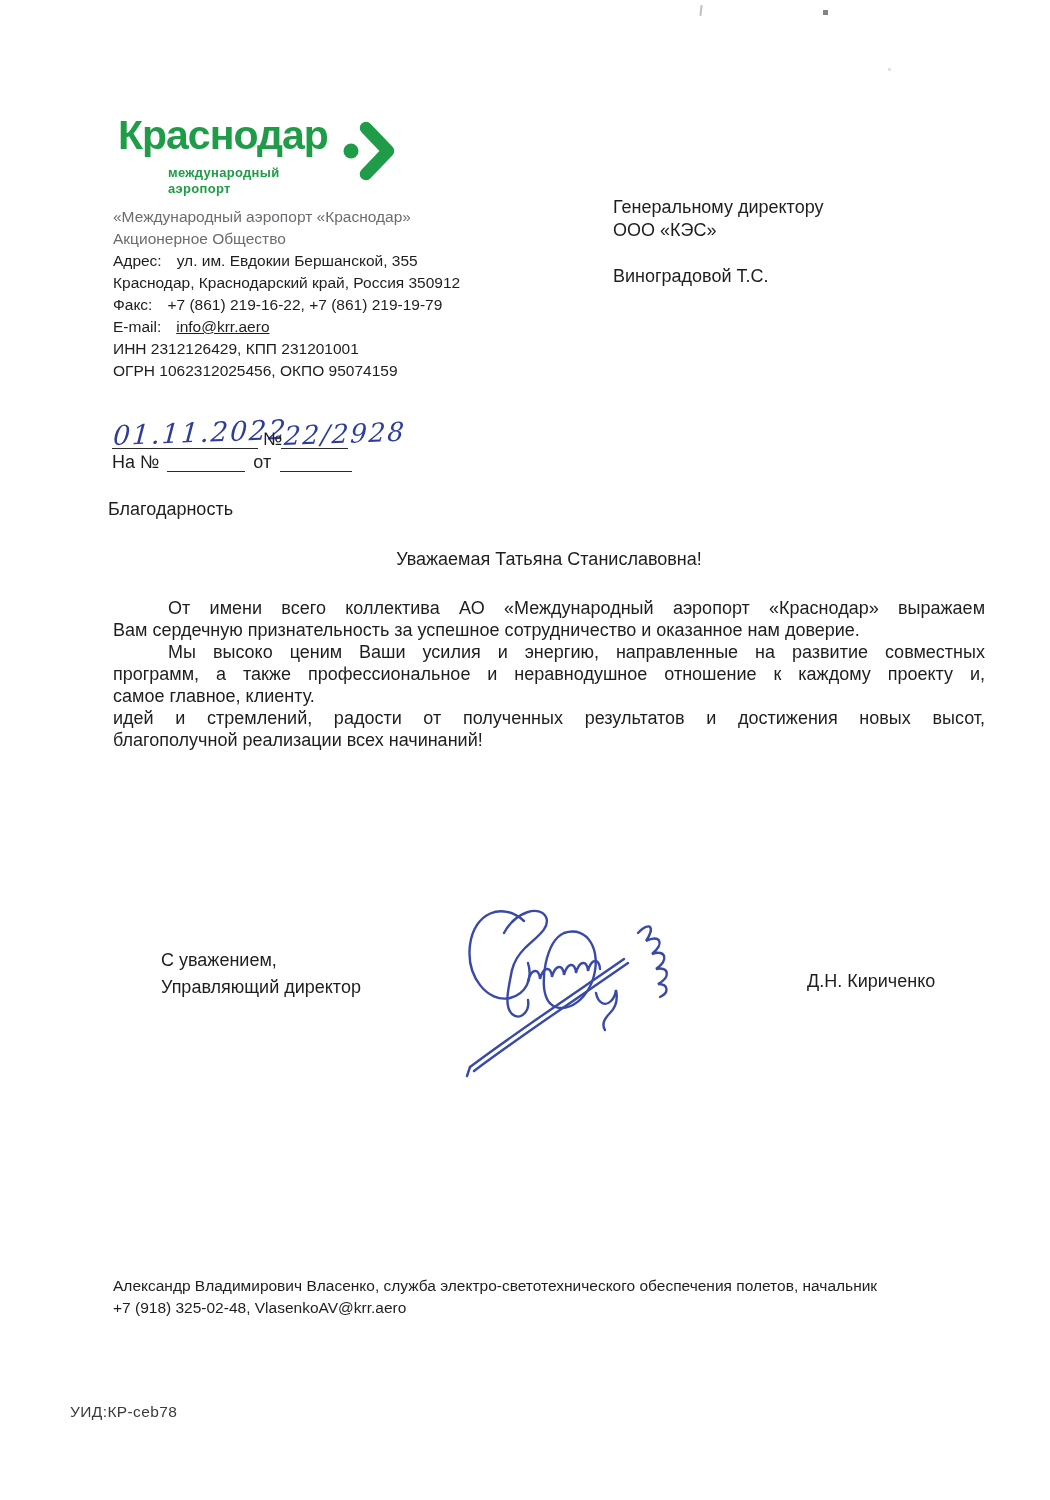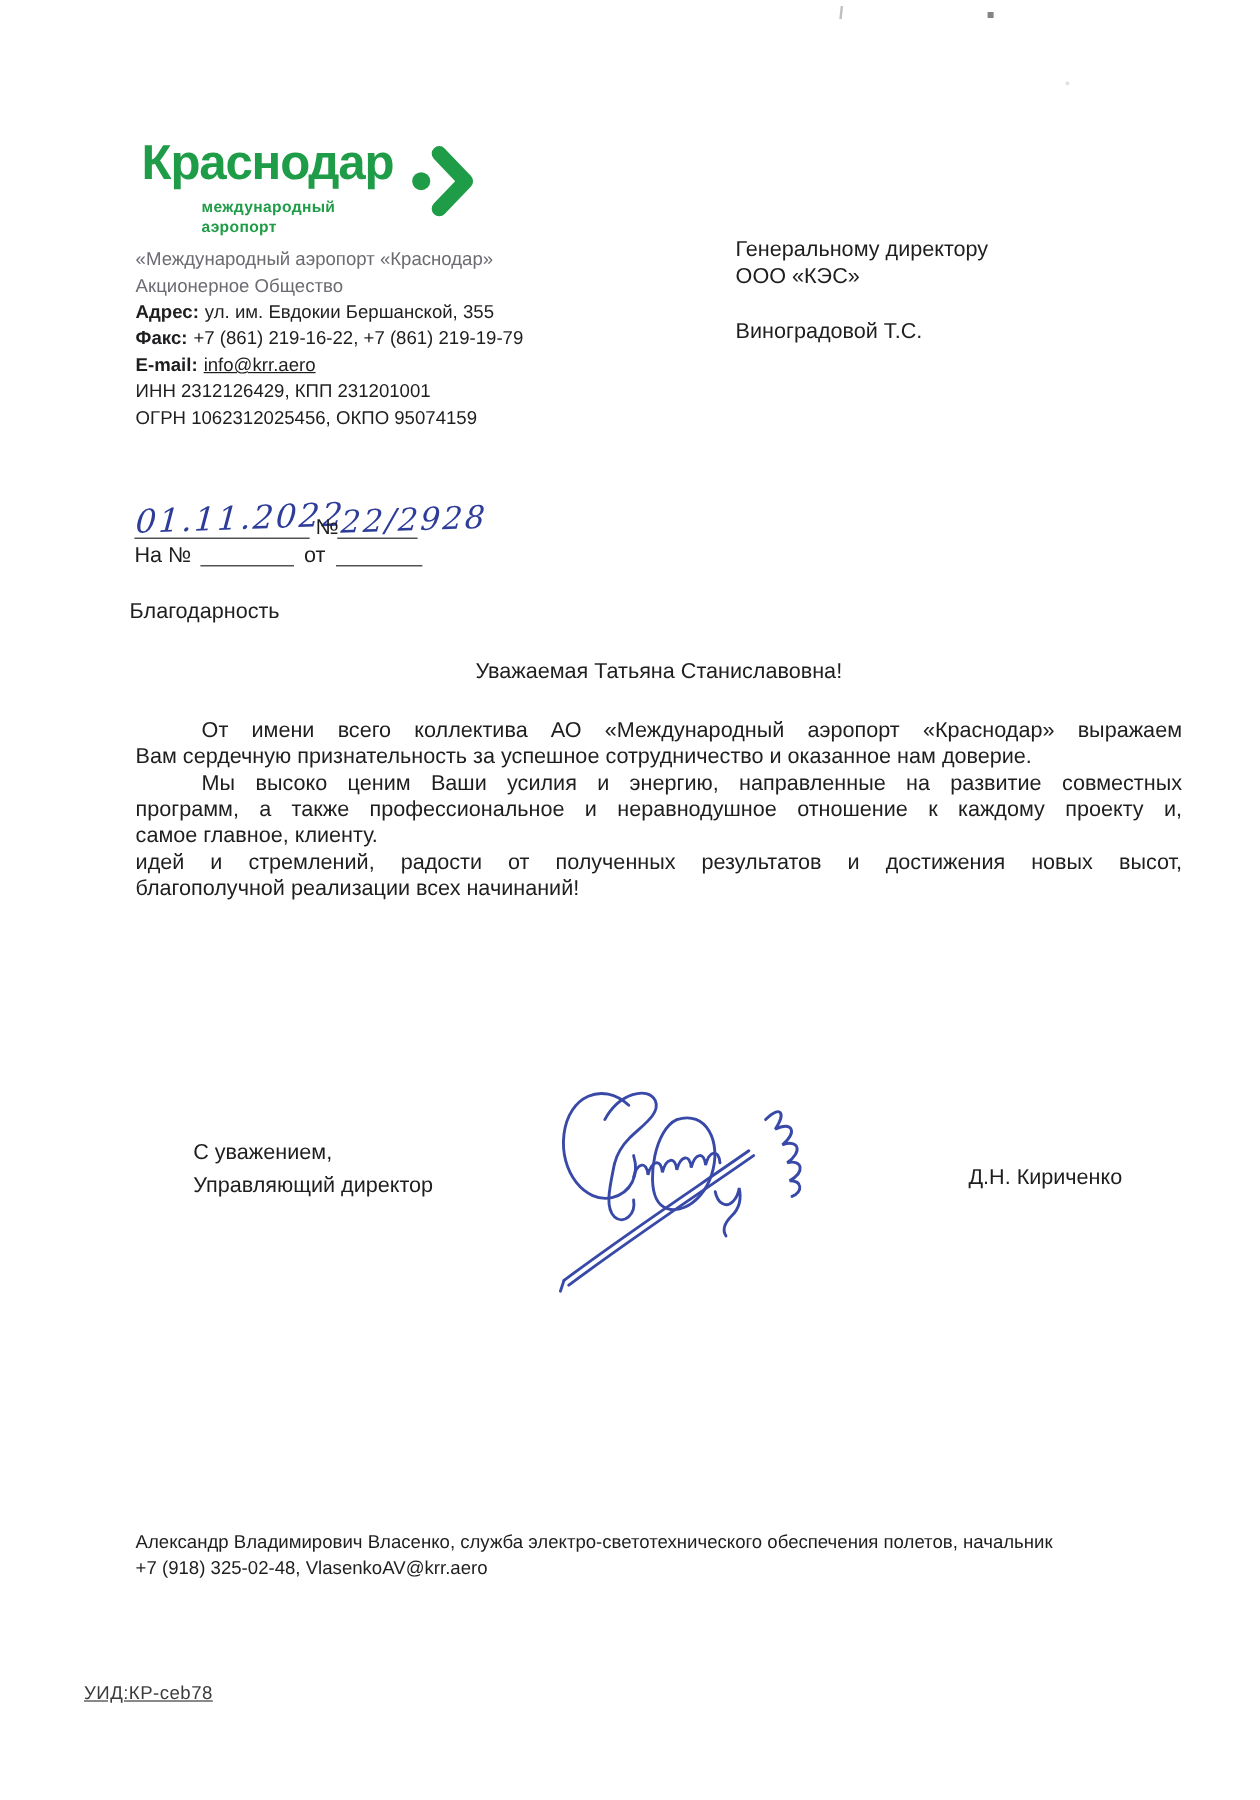--- a/index.html
+++ b/index.html
@@ -13,21 +13,21 @@
     letter-spacing:-1px;color:#1f9c47;
   }
   .logo-arrow{position:absolute;left:332px;top:116px;}
   .logo-sub{
     position:absolute;left:168px;top:165px;width:132px;
     font-size:13px;line-height:16px;font-weight:bold;color:#1f9c47;letter-spacing:.3px;
   }
   
   .sender{position:absolute;left:113px;top:206px;font-size:15.5px;line-height:22px;white-space:nowrap;}
   .sender .muted{color:#6b6b72;}
-  .sender .lbl{font-weight:bold;margin-right:5px;}
+  .sender .lbl{font-weight:normal;margin-right:15px;}
   .email-link{color:#1e1e20;text-decoration:underline;text-align:right;}
   
   .recipient{position:absolute;left:613px;top:196px;font-size:18px;line-height:23px;}
   .recipient .gap{height:23px;}
   
   .hw{
     font-family:"DejaVu Serif",serif;font-style:italic;color:#2e3d99;
     white-space:nowrap;letter-spacing:2px;
   }
   .ref-date{position:absolute;left:112px;top:413px;width:146px;height:35px;border-bottom:1.6px solid #2a2a2c;}
@@ -48,21 +48,21 @@
   .body-text{position:absolute;left:113px;top:597px;width:872px;font-size:18px;line-height:22px;}
   .jline{text-align:justify;text-align-last:justify;}
   .jline.para-end{text-align-last:left;}
   .jline.first{text-indent:55px;}
   
   .closing{position:absolute;left:113px;top:947px;font-size:18px;line-height:27px;margin-left:48px;}
   .signer-name{position:absolute;left:807px;top:971px;font-size:18px;}
   .signature-svg{position:absolute;left:462px;top:897px;}
   
   .footer-contact{position:absolute;left:113px;top:1275px;font-size:15.5px;line-height:22px;}
-  .uid{position:absolute;left:70px;top:1403px;font-size:15.5px;color:#3c3c3e;letter-spacing:.4px;text-decoration:underline;}
+  .uid{position:absolute;left:70px;top:1403px;font-size:15.5px;color:#3c3c3e;letter-spacing:.4px;}
   
   .speck{position:absolute;background:#8a8a8a;}
   .speck.s1{left:700px;top:5px;width:2px;height:11px;opacity:.55;transform:rotate(6deg);}
   .speck.s2{left:823px;top:10px;width:5px;height:5px;background:#6f6f6f;opacity:.85;}
   .speck.s3{left:888px;top:68px;width:3px;height:3px;opacity:.25;}
 </style>
 </head>
 <body>
 
 <div class="page">
@@ -78,20 +78,21 @@
   </svg>
   <div class="logo-sub">
     <div>международный</div>
     <div>аэропорт</div>
   </div>
 
   <div class="sender">
     <div class="muted">«Международный аэропорт «Краснодар»</div>
     <div class="muted">Акционерное Общество</div>
     <div><span class="lbl">Адрес:</span><span>ул. им. Евдокии Бершанской, 355</span></div>
+    <div>Краснодар, Краснодарский край, Россия 350912</div>
     <div><span class="lbl">Факс:</span><span>+7 (861) 219-16-22, +7 (861) 219-19-79</span></div>
     <div><span class="lbl">E-mail:</span><span class="email-link">info@krr.aero</span></div>
     <div>ИНН 2312126429, КПП 231201001</div>
     <div>ОГРН 1062312025456, ОКПО 95074159</div>
   </div>
 
   <div class="recipient">
     <div>Генеральному директору</div>
     <div>ООО «КЭС»</div>
     <div class="gap"></div>

